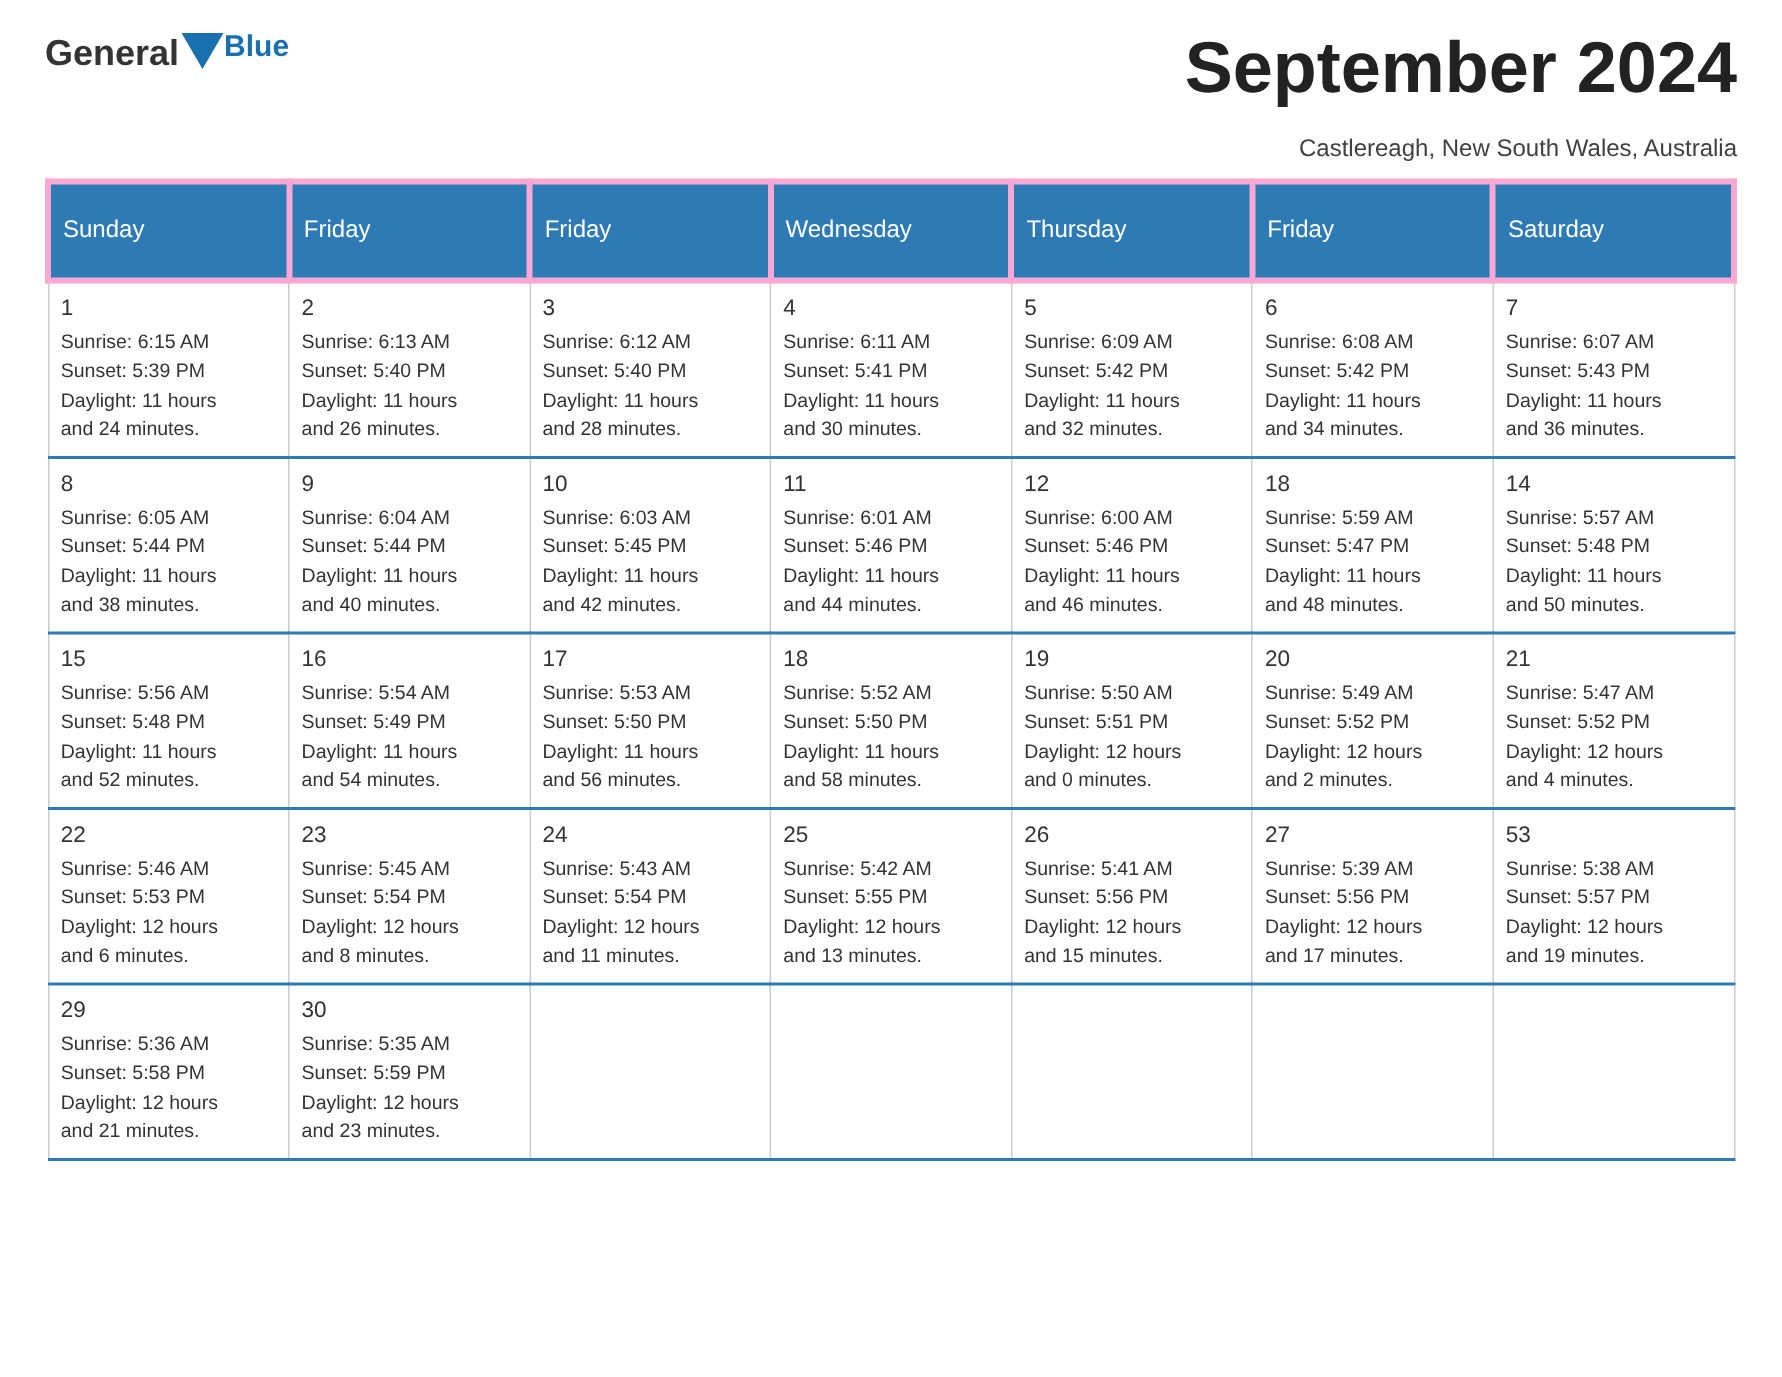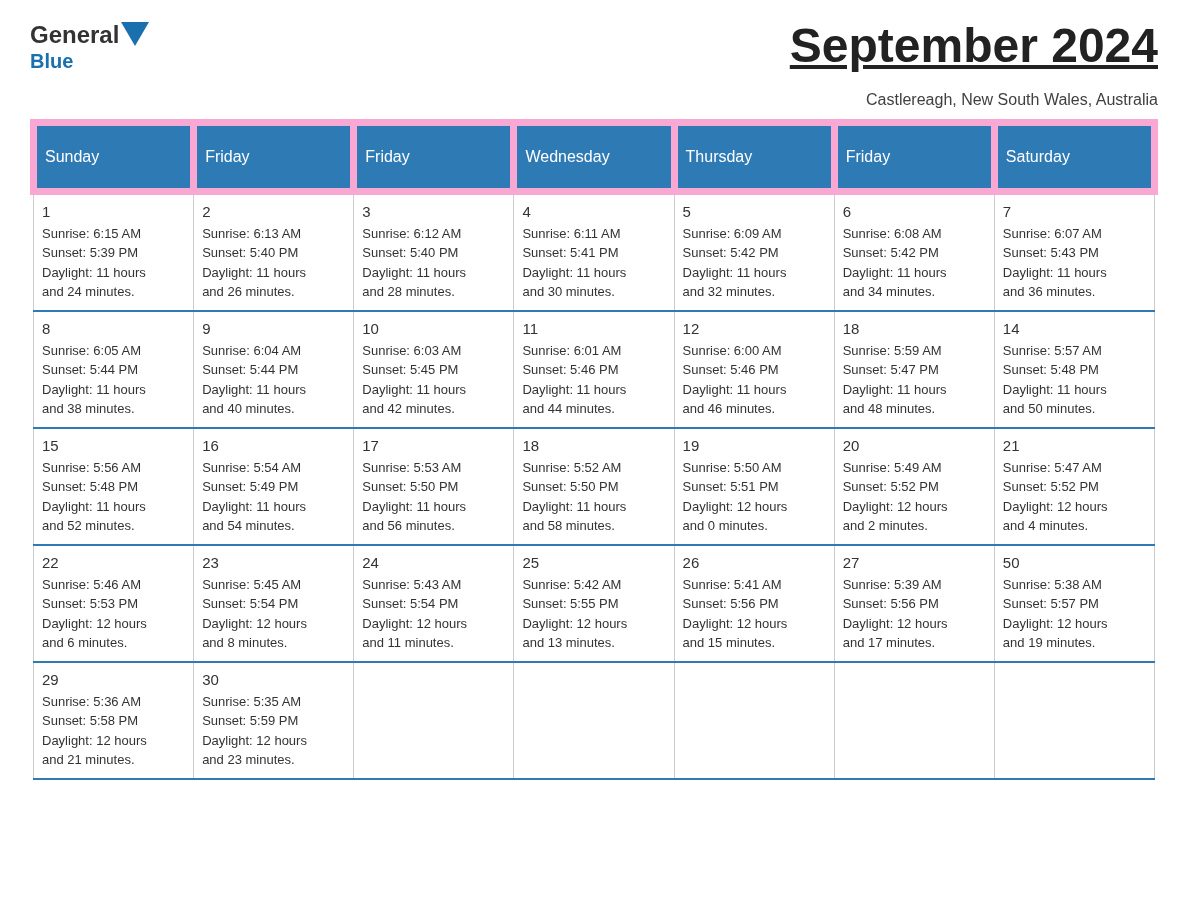--- a/index.html
+++ b/index.html
@@ -17,42 +17,41 @@
       margin-bottom: 10px;
     }
     .title-section {
       text-align: right;
     }
     .month-title {
       font-size: 48px;
       font-weight: bold;
       color: #222;
       line-height: 1.1;
-      text-decoration: underline;
     }
     .location-title {
       font-size: 16px;
       color: #404040;
       margin-top: 18px;
     }
     .calendar {
       width: 100%;
       border-collapse: collapse;
       margin-top: 10px;
     }
     .calendar thead tr {
       background-color: #2e7ab5;
     }
     .calendar thead th {
       color: #fff;
       font-size: 16px;
       font-weight: normal;
       padding: 22px 8px;
       text-align: left;
-      border: 7px solid #f9a8d4;
+      border: 4px solid #f9a8d4;
     }
     .calendar tbody td {
       vertical-align: top;
       padding: 8px;
       border: 1px solid #ccc;
       font-size: 13px;
       color: #333;
       width: 14.28%;
       min-height: 90px;
     }
@@ -69,21 +68,20 @@
     .day-info {
       font-size: 13px;
       line-height: 1.5;
       color: #333;
     }
     .empty-cell {
       background: #fff;
     }
     .logo-container {
       display: flex;
-      flex-direction: column;
     }
     .logo-row {
       display: flex;
       align-items: center;
     }
   </style>
 </head>
 <body>
 
 <div class="header">
@@ -230,21 +228,21 @@
         </td>
         <td>
         <span class="day-number">26</span>
         <div class="day-info">Sunrise: 5:41 AM<br>Sunset: 5:56 PM<br>Daylight: 12 hours<br>and 15 minutes.</div>
         </td>
         <td>
         <span class="day-number">27</span>
         <div class="day-info">Sunrise: 5:39 AM<br>Sunset: 5:56 PM<br>Daylight: 12 hours<br>and 17 minutes.</div>
         </td>
         <td>
-        <span class="day-number">50</span>
+        <span class="day-number">53</span>
         <div class="day-info">Sunrise: 5:38 AM<br>Sunset: 5:57 PM<br>Daylight: 12 hours<br>and 19 minutes.</div>
         </td>
       </tr>
       <tr>
         <td>
         <span class="day-number">29</span>
         <div class="day-info">Sunrise: 5:36 AM<br>Sunset: 5:58 PM<br>Daylight: 12 hours<br>and 21 minutes.</div>
         </td>
         <td>
         <span class="day-number">30</span>

